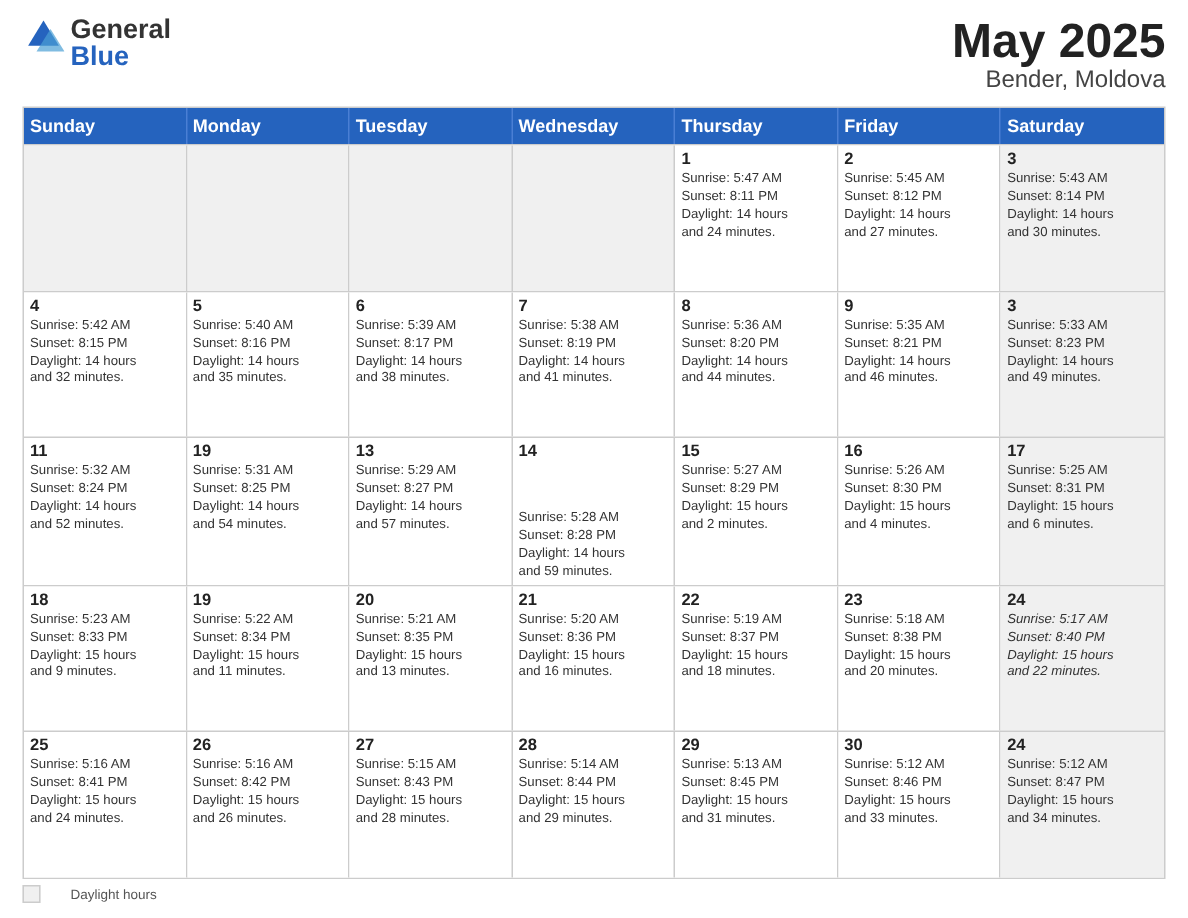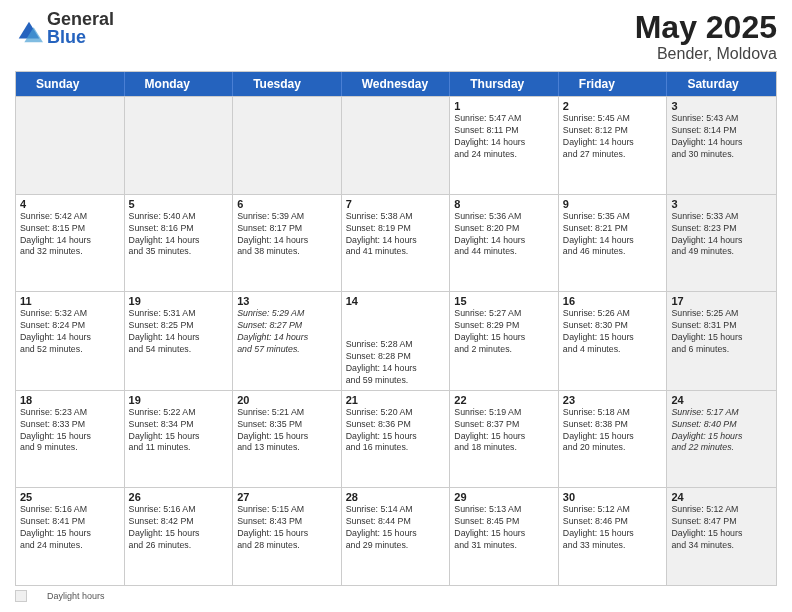--- a/index.html
+++ b/index.html
@@ -18,21 +18,21 @@
       padding: 10px 15px 10px 15px;
     }
     .header {
       display: flex;
       justify-content: space-between;
       align-items: flex-start;
       margin-bottom: 8px;
     }
     .logo {
       display: flex;
-      align-items: flex-end;
+      align-items: flex-start;
     }
     .logo-text {
       display: flex;
       flex-direction: column;
       line-height: 1;
     }
     .logo-general {
       font-size: 18px;
       font-weight: bold;
       color: #333;
@@ -68,21 +68,21 @@
     }
     .cal-header {
       display: grid;
       grid-template-columns: repeat(7, 1fr);
       background: #2563be;
     }
     .cal-header-cell {
       color: #fff;
       font-size: 12px;
       font-weight: bold;
-      padding: 5px 20px;
+      padding: 5px 4px;
       text-align: left;
       border-right: 1px solid #4a7fd4;
     }
     .cal-header-cell:last-child { border-right: none; }
     .cal-body {
       flex: 1;
       display: flex;
       flex-direction: column;
     }
     .cal-row {
@@ -250,21 +250,21 @@
           </div>
           <div class="cal-cell">
             <div class="day-num">19</div>
             <div class="cell-info" style="white-space: pre-line;">Sunrise: 5:31 AM
 Sunset: 8:25 PM
 Daylight: 14 hours
 and 54 minutes.</div>
           </div>
           <div class="cal-cell">
             <div class="day-num">13</div>
-            <div class="cell-info" style="white-space: pre-line; font-style: italic;">Sunrise: 5:29 AM
+            <div class="cell-info" style="white-space: pre-line;">Sunrise: 5:29 AM
 Sunset: 8:27 PM
 Daylight: 14 hours
 and 57 minutes.</div>
           </div>
           <div class="cal-cell">
             <div class="day-num">14</div>
             <div class="cell-info" style="white-space: pre-line; margin-top: 31px;">Sunrise: 5:28 AM
 Sunset: 8:28 PM
 Daylight: 14 hours
 and 59 minutes.</div>

